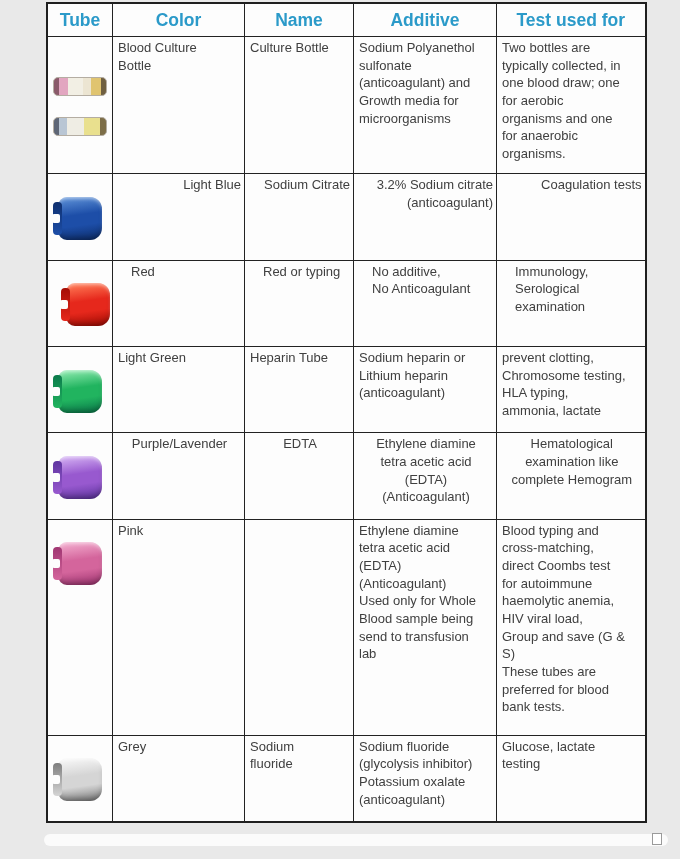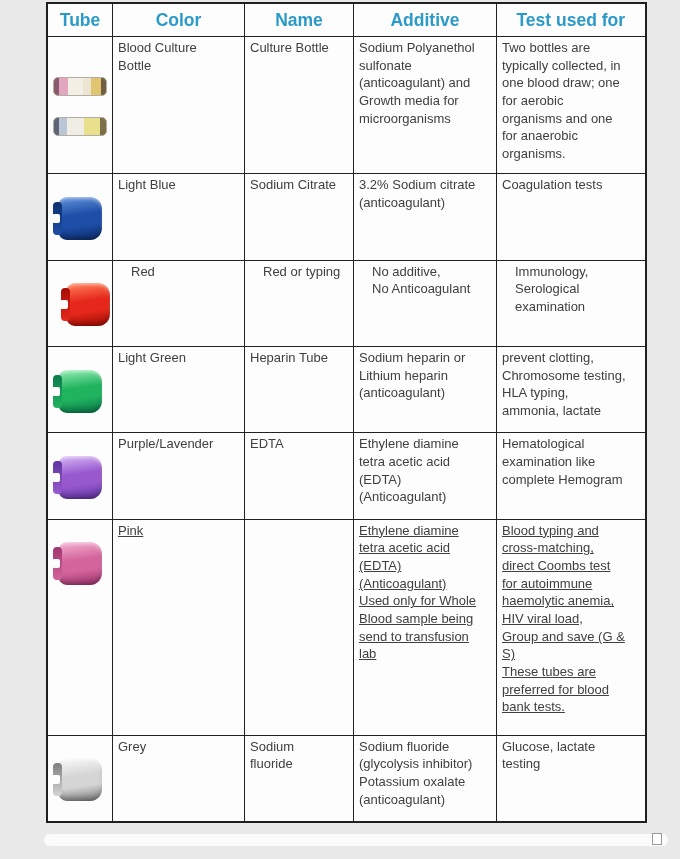--- a/index.html
+++ b/index.html
@@ -37,26 +37,26 @@
     padding:2px 3px 2px 5px;
     font-size:13px; line-height:1.36;
     color:#404040;
     white-space:pre-line;
     word-wrap:break-word;
   }
   td.tube-cell { text-align:center; padding:4px 2px 2px 2px; }
 
   
   tr.h-r1 td { height:126px; }
-  tr.h-r2 td { height:54px; }
+  tr.h-r2 td { height:54px;text-align:right; }
   tr.h-r3 td { height:54px;padding-left:18px; }
   tr.h-r4 td { height:55px; }
   tr.h-r5 td { height:68px; }
-  tr.h-r6 td { height:70px; }
-  tr.h-r7 td { height:209px;text-decoration:underline; }
+  tr.h-r6 td { height:70px;text-align:center; }
+  tr.h-r7 td { height:209px; }
   tr.h-r8 td { height:71px; }
 
   
   .cap {
     --c-light:#eee; --c-main:#bbb; --c-dark:#777;
     position:relative;
     width:44px; height:43px;
     margin:1px auto 0 auto;
     border-radius:9px 12px 12px 9px;
     background:linear-gradient(172deg, var(--c-light) 4%, var(--c-main) 42%, var(--c-main) 64%, var(--c-dark) 98%);

